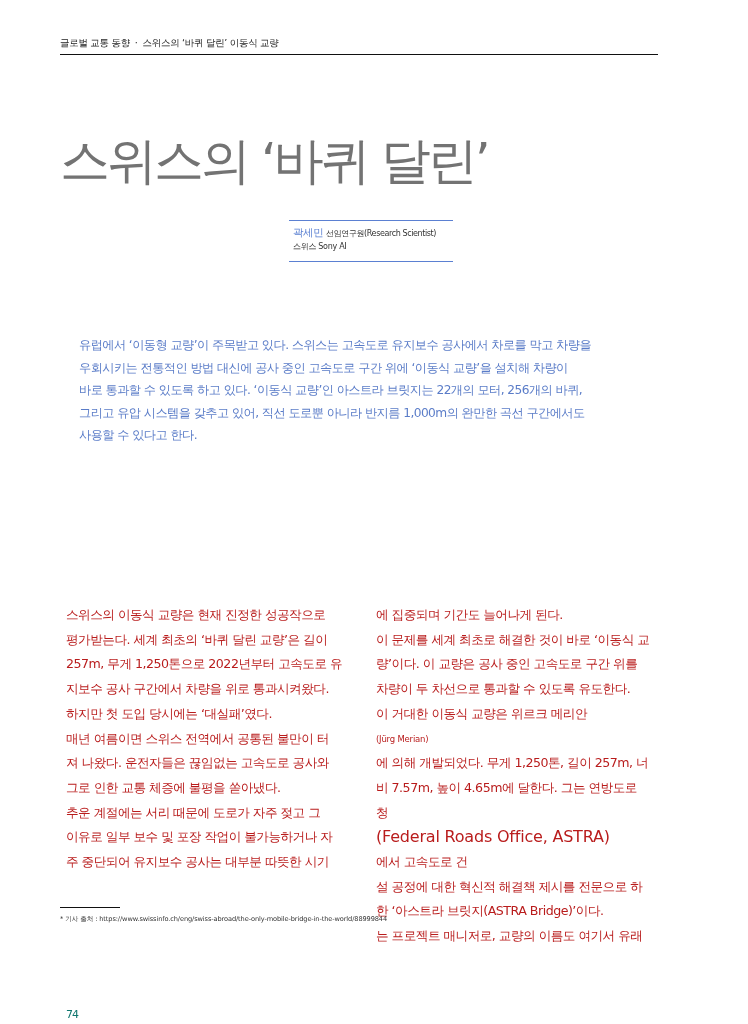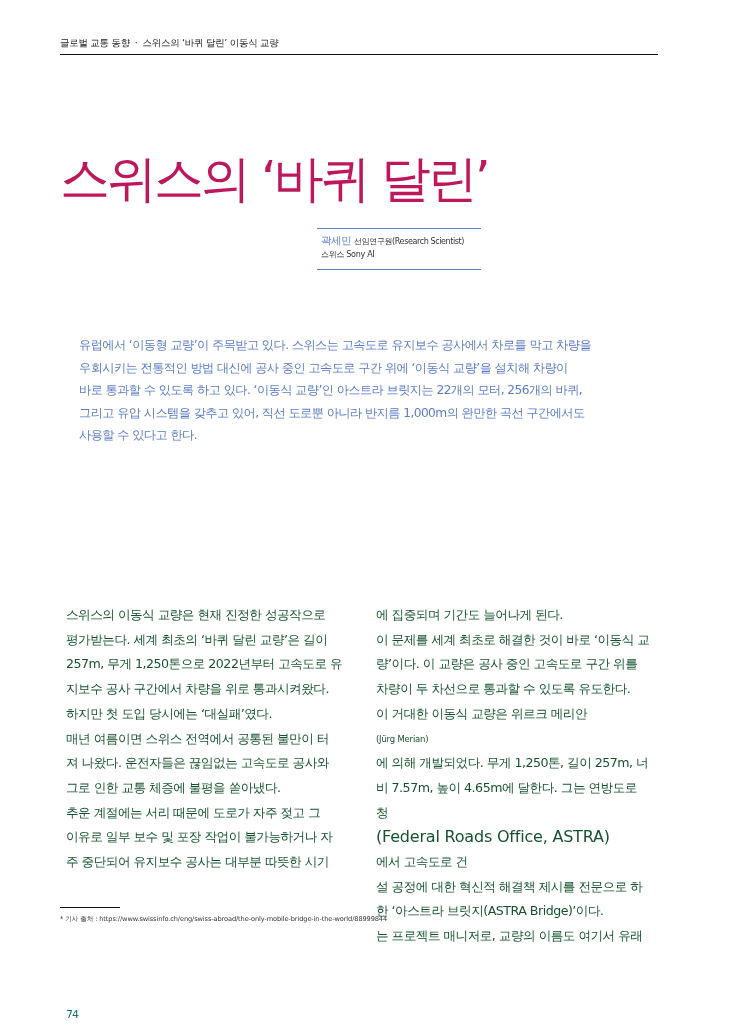--- a/index.html
+++ b/index.html
@@ -23,47 +23,46 @@
     }
     .running-header .sep { margin: 0 5px; }
     .header-rule {
       position: absolute;
       left: 60px; top: 54px;
       width: 598px; height: 1px;
       background: #111;
     }
     .title {
       position: absolute;
-      left: 60px; top: 150px;
+      left: 60px; top: 132px;
       font-size: 50px;
       line-height: 58px;
-      color: #be185d;
+      color: #737373;
       letter-spacing: -3px;
       font-weight: normal;
       margin: 0;
       white-space: nowrap;
     }
     .title .line1 { display: block; }
     .title .line2 { display: block; }
     .title .asterisk {
       font-size: 18px;
       vertical-align: top;
       position: relative;
       top: -4px;
       letter-spacing: 0;
     }
     .byline {
       position: absolute;
-      left: 289px; top: 228px;
+      left: 289px; top: 220px;
       width: 160px;
       border-top: 1px solid #5b80d2;
       border-bottom: 1px solid #5b80d2;
       padding: 4px 0 10px 4px;
       height: 26px;
-      margin-left: 28px;
     }
     .byline .row1 {
       font-size: 10px;
       white-space: nowrap;
       letter-spacing: -0.4px;
       line-height: 14px;
     }
     .byline .author { color: #5b80d2; font-size: 10.5px; }
     .byline .position { color: #333; font-size: 8px; }
     .byline .row2 {
@@ -82,21 +81,21 @@
       letter-spacing: -0.55px;
       margin: 12px;
     }
     .lead span { display: block; white-space: nowrap; }
     .body-col {
       position: absolute;
       top: 603px;
       width: 292px;
       font-size: 12.6px;
       line-height: 24.7px;
-      color: #14532d;
+      color: #b91c1c;
       letter-spacing: -0.5px;
     }
     .body-col span { display: block; white-space: nowrap; }
     .col-left { left: 66px; }
     .col-right { left: 376px; }
     .small-latin { font-size: 8.5px; letter-spacing: -0.2px; }
     .foot-rule {
       position: absolute;
       left: 60px; top: 907px;
       width: 60px; height: 1px;

